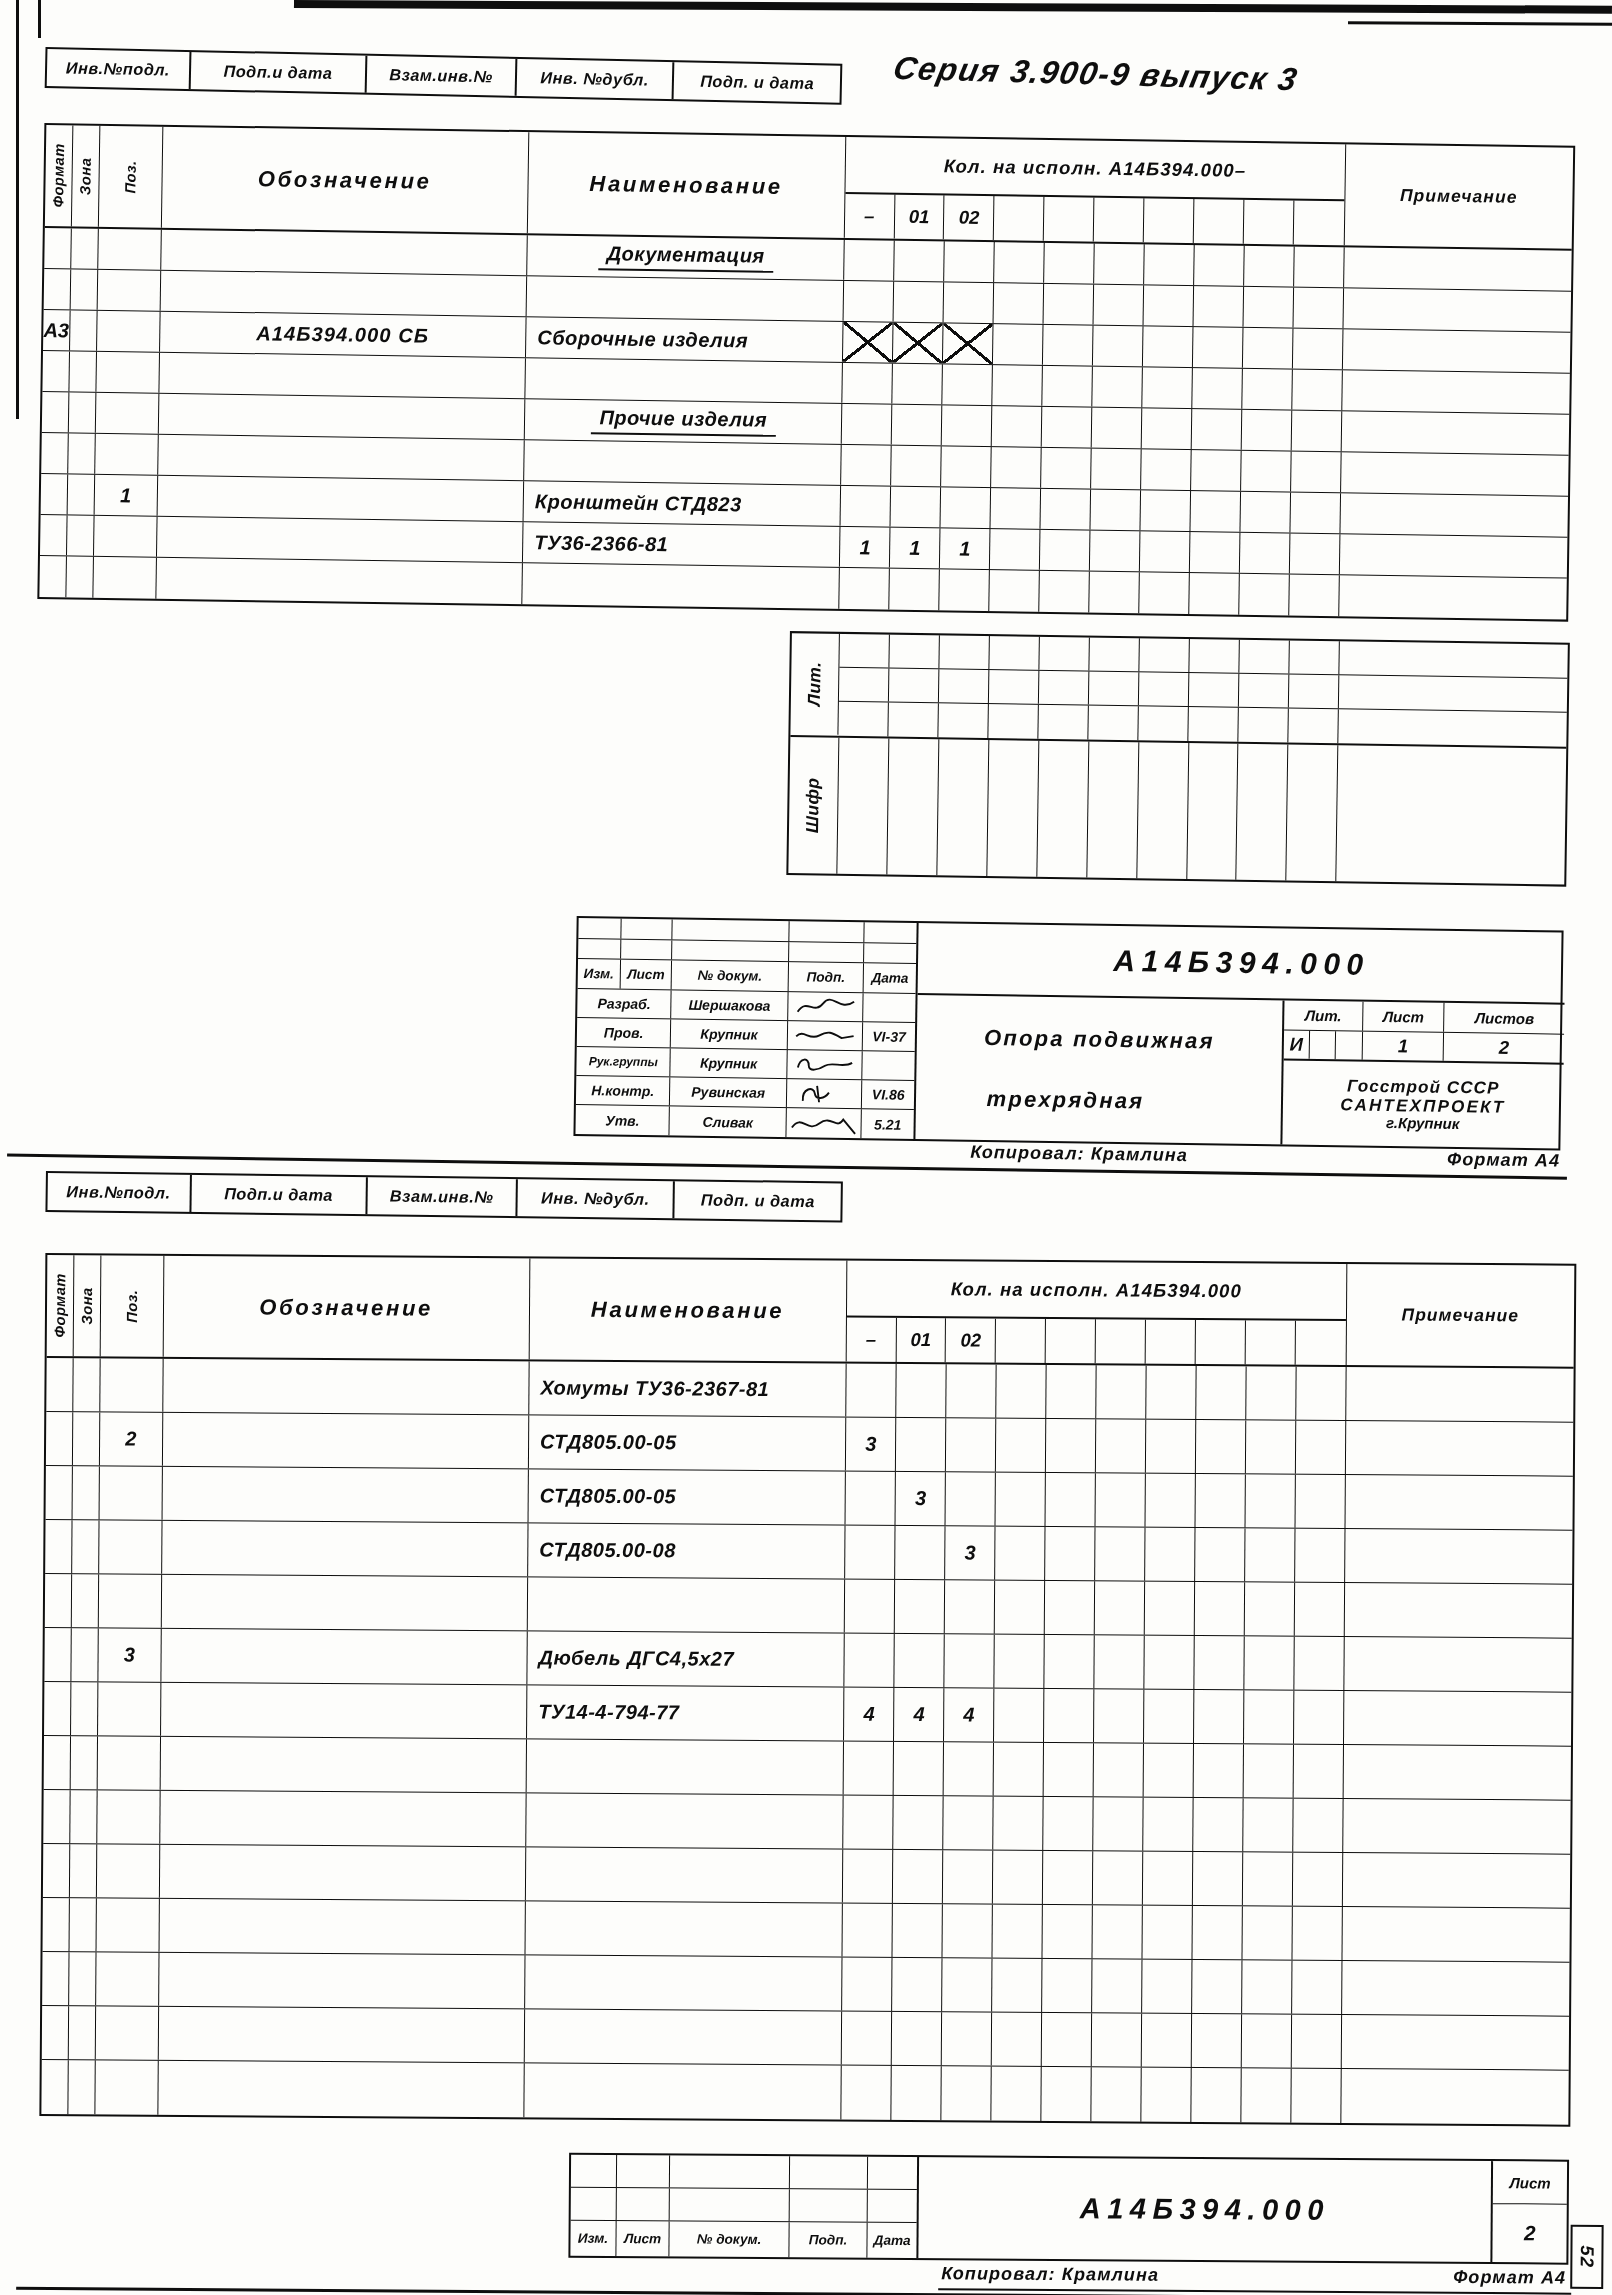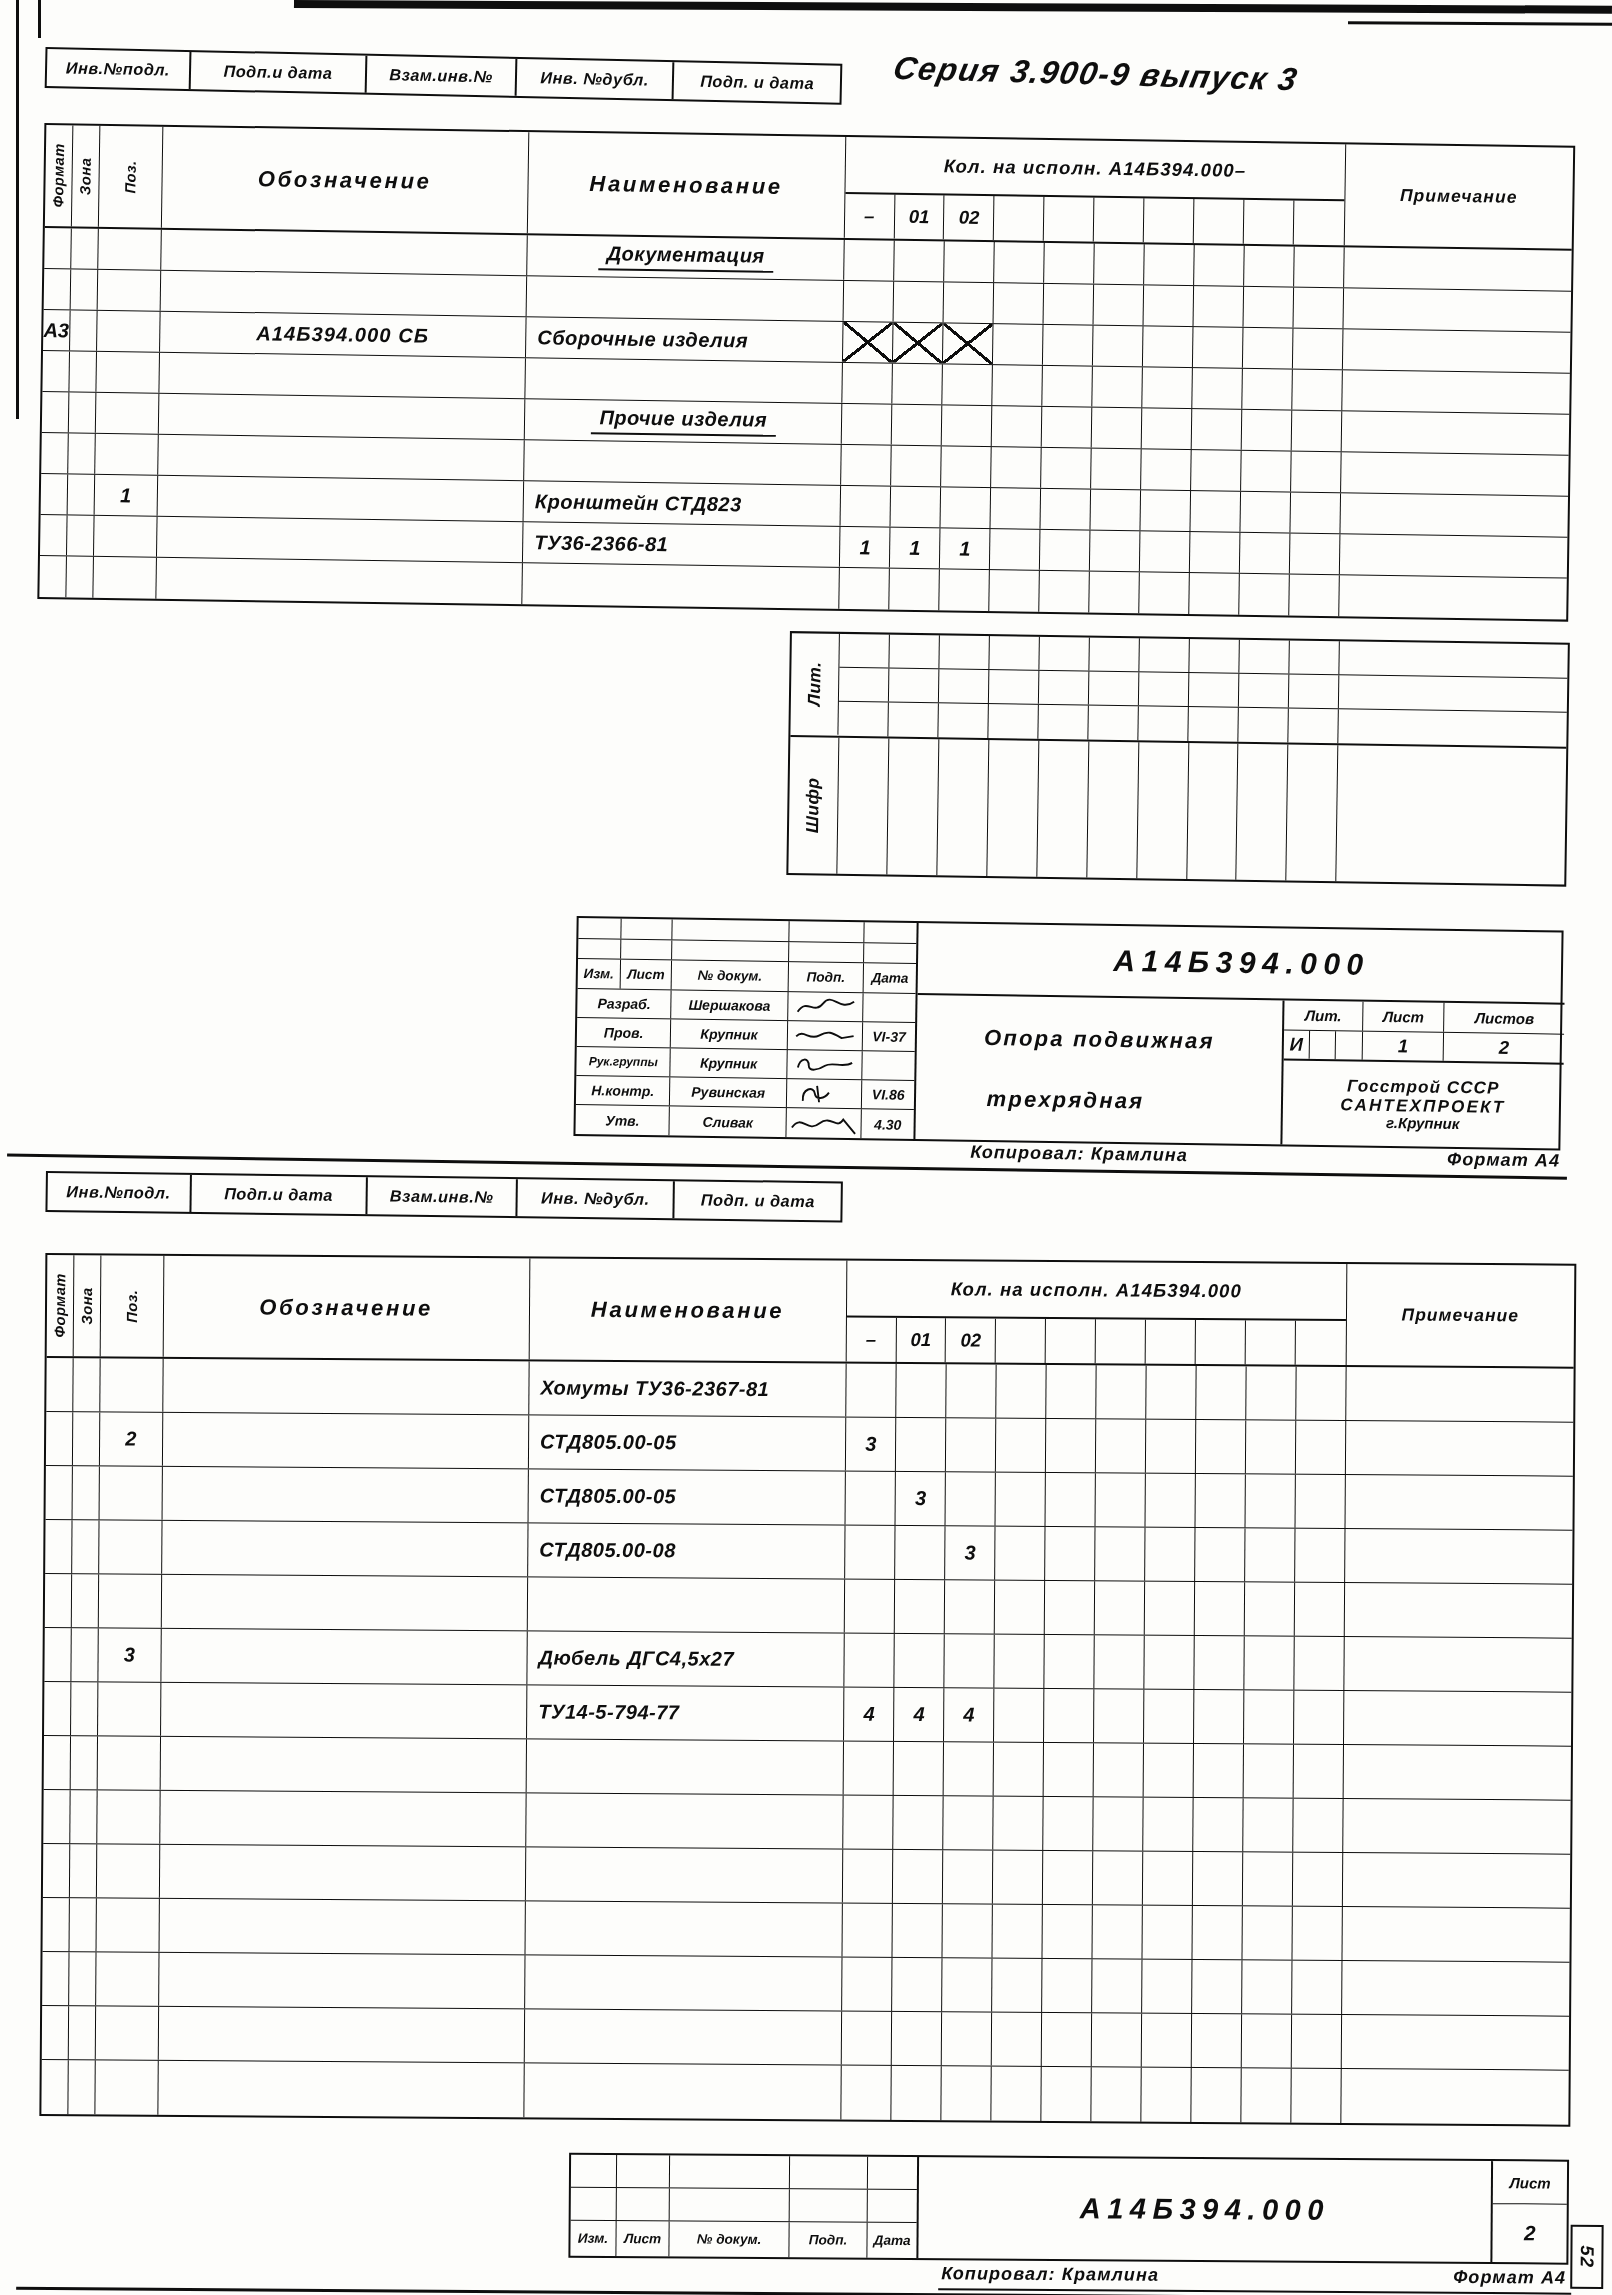--- a/index.html
+++ b/index.html
@@ -470,21 +470,21 @@
         <div class="cell c-data">VI.86</div>
       </div>
       <div class="sg-row" style="height:29px">
         <div class="cell c-role">Утв.</div>
         <div class="cell c-dok">Сливак</div>
         <div class="cell c-podp sig">
             <svg width="71" height="24" viewBox="0 0 130 44">
               <path d="M6 30 C 24 4, 34 40, 56 22 S 88 34, 100 14 L 122 40" stroke="#0e0e0e" stroke-width="3.5" fill="none"></path>
             </svg>
           </div>
-        <div class="cell c-data">4.30</div>
+        <div class="cell c-data">5.21</div>
       </div>
     </div>
     <div class="sright">
       <div class="docnum">А14Б394.000</div>
       <div class="slower">
         <div class="stitle">
           <div class="l1">Опора  подвижная</div>
           <div class="l2">трехрядная</div>
         </div>
         <div class="litbox">
@@ -677,21 +677,21 @@
           <div class="cell w-q"></div>
           <div class="cell w-q"></div>
           <div class="cell w-note"></div>
         </div>
         <div class="srow">
           <div class="cell w-fmt"></div>
           <div class="cell w-zone"></div>
           <div class="cell w-pos"></div>
           <div class="cell w-desig"></div>
           <div class="cell w-name">
-            <span>ТУ14-5-794-77</span>
+            <span>ТУ14-4-794-77</span>
           </div>
           <div class="cell w-q">4</div>
           <div class="cell w-q">4</div>
           <div class="cell w-q">4</div>
           <div class="cell w-q"></div>
           <div class="cell w-q"></div>
           <div class="cell w-q"></div>
           <div class="cell w-q"></div>
           <div class="cell w-q"></div>
           <div class="cell w-q"></div>

